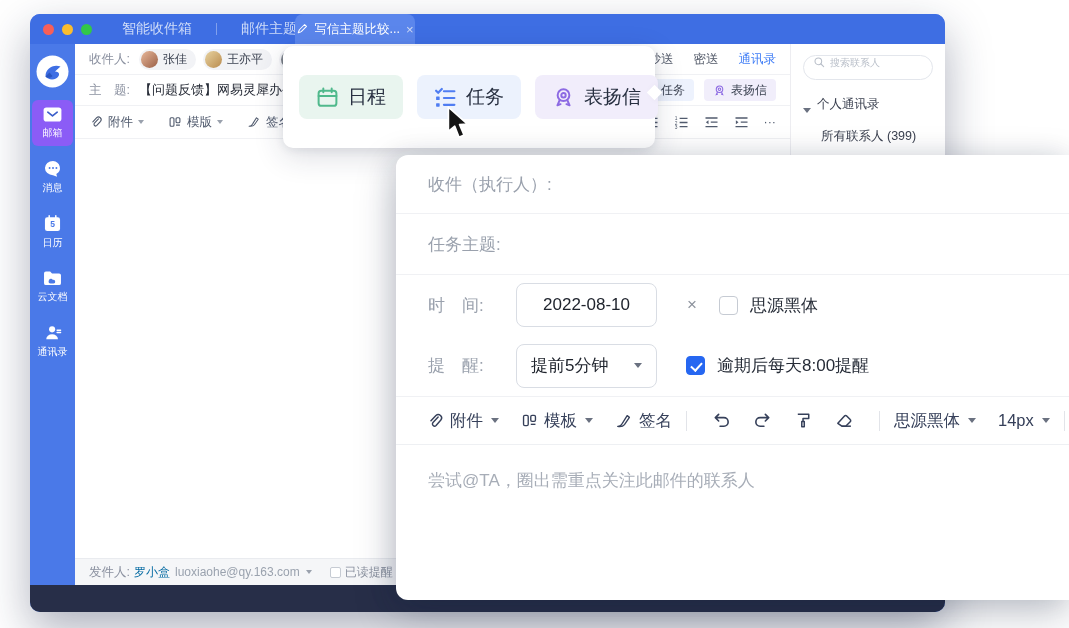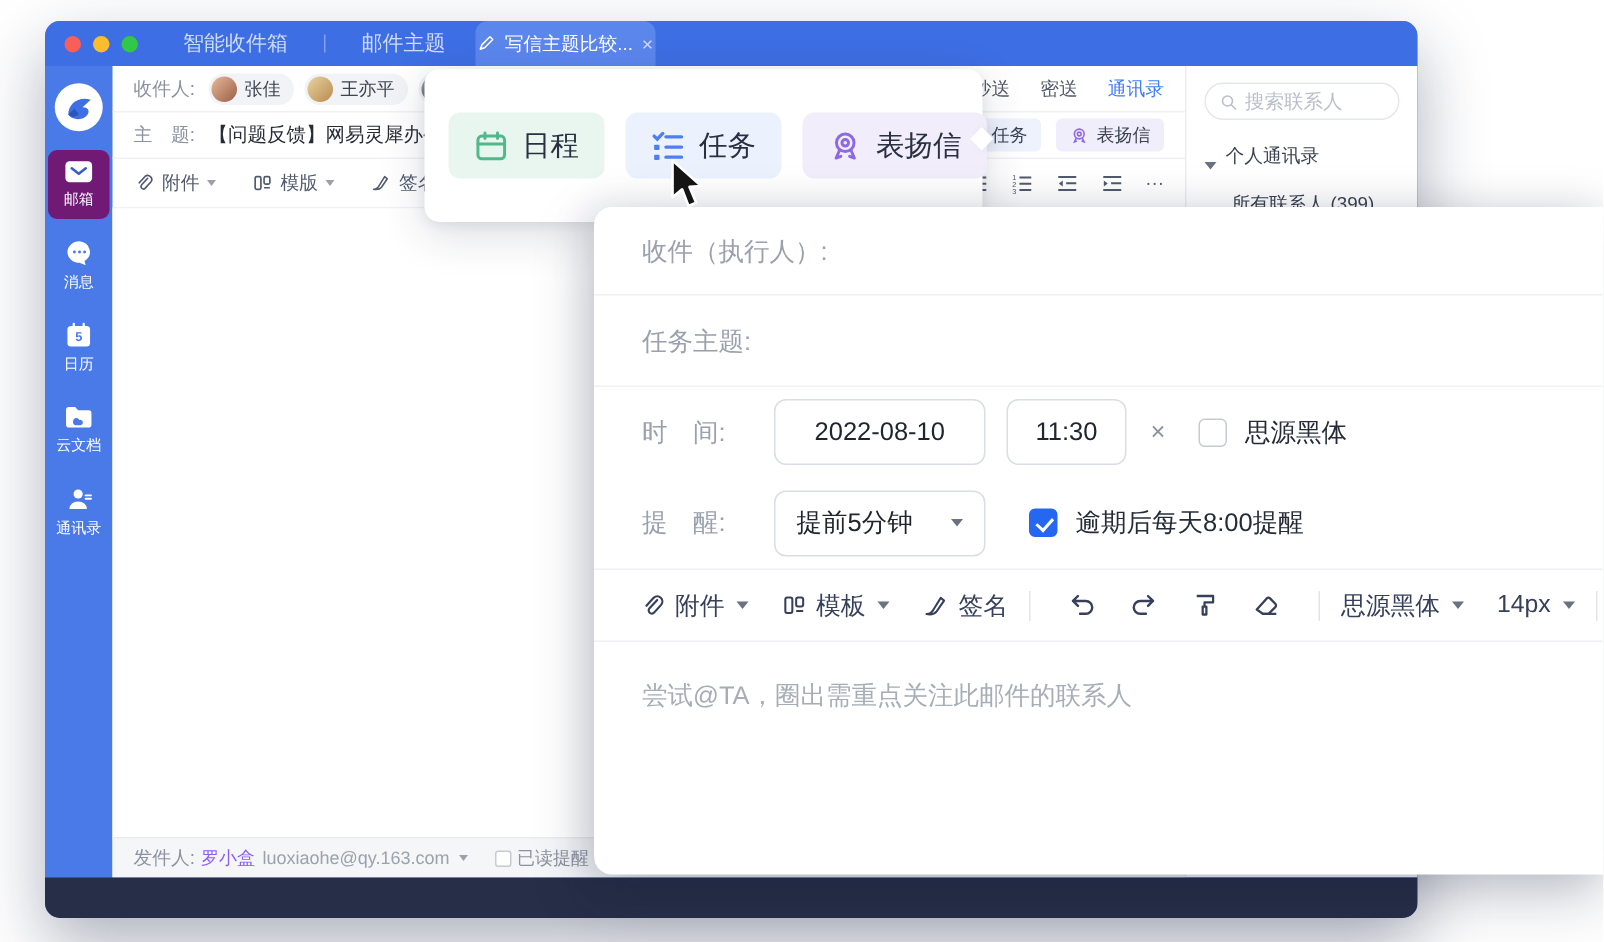--- a/index.html
+++ b/index.html
@@ -10,32 +10,32 @@
   .window { position:absolute; left:30px; top:14px; width:915px; height:598px;
             border-radius:10px; background:#4a79e8; overflow:hidden;
             box-shadow:0 18px 45px rgba(25,35,70,.35); display:flex; flex-direction:column; }
   .titlebar { flex:0 0 30px; background:#3e6ee3; display:flex; align-items:center; position:relative; }
   .lights { display:flex; gap:8px; margin-left:13px; }
   .light { width:11px; height:11px; border-radius:50%; }
   .l-red{background:#f85f58;} .l-yellow{background:#fbbd2e;} .l-green{background:#32c748;}
   .tab { color:#cfdcf8; font-size:14px; white-space:nowrap; }
   .tab1 { margin-left:30px; }
   .tabdiv { width:1px; height:12px; background:rgba(255,255,255,.35); margin:0 24px; }
-  .tab-active { position:absolute; left:287px; top:0; height:30px; width:120px; background:#5b86ec;
+  .tab-active { position:absolute; left:265px; top:0; height:30px; width:120px; background:#5b86ec;
                 border-radius:8px 8px 0 0; display:flex; align-items:center; justify-content:center;
                 gap:6px; color:#fff; font-size:12.5px; }
   .tab-close { color:#cdd9f5; font-size:13px; line-height:1; }
 
   .winbody { flex:1; display:flex; min-height:0; }
   .sidebar { flex:0 0 45px; display:flex; flex-direction:column; align-items:center; padding-top:11px; }
   .logo { width:33px; height:33px; margin-bottom:12px; }
   .nav { display:flex; flex-direction:column; gap:7px; width:100%; }
   .nav-item { width:41px; margin:0 auto; border-radius:6px; display:flex; flex-direction:column;
               align-items:center; padding:7px 0 6px; color:#fff; }
-  .nav-item.active { background:#701a75; }
+  .nav-item.active { background:#8b5cf6; }
   .nav-lbl { font-size:10px; margin-top:4px; }
 
   .content { flex:1; background:#fff; display:flex; min-width:0; }
   .compose { flex:1; display:flex; flex-direction:column; min-width:0; }
   .crow { display:flex; align-items:center; padding:0 14px; border-bottom:1px solid #f0f1f4; flex:0 0 auto; }
   .row-rcpt, .row-subj { height:31px; }
   .row-tools { height:33px; color:#515b6e; font-size:12.5px; }
   .flabel { color:#8b91a0; font-size:12.5px; margin-right:9px; white-space:nowrap; }
   .chip { display:flex; align-items:center; gap:5px; background:#f2f3f6; border-radius:11px; height:21px;
           padding:0 9px 0 2px; font-size:12px; color:#3c4352; margin-right:7px; white-space:nowrap;justify-content:center; }
@@ -59,21 +59,21 @@
   .sendbar { flex:0 0 27px; background:#f5f6f8; border-top:1px solid #e9ebef; display:flex; align-items:center;
              padding:0 14px; font-size:12px; color:#4a5161; white-space:nowrap; }
   .email { color:#9aa2ae; margin-left:5px; }
   .mini-cb { width:11px; height:11px; border:1px solid #c6cbd3; border-radius:2px; background:#fff; }
   .sb-lbl { color:#8b92a0; margin-left:4px; }
   .info-i { width:12px; height:12px; border:1px solid #b6bcc6; border-radius:50%; color:#b6bcc6;
             font-size:8px; display:inline-flex; align-items:center; justify-content:center; margin-left:3px; }
 
   .contacts { flex:0 0 155px; border-left:1px solid #ededf1; display:flex; flex-direction:column; }
   .search { margin:11px 12px 11px; height:25px; border:1px solid #e3e6ec; border-radius:13px; display:flex;
-            align-items:center; padding:0 9px; gap:5px; color:#b9bfc9; font-size:13px; background:#fff; }
+            align-items:flex-start; padding:0 9px; gap:5px; color:#b9bfc9; font-size:10px; background:#fff; }
   .grp { display:flex; align-items:flex-end; gap:6px; padding:5px 12px; font-size:12.5px; color:#3b4150; }
   .dcaret { width:0; height:0; border-left:4px solid transparent; border-right:4px solid transparent;
             border-top:5px solid #6a7180; }
   .all { padding:10px 12px 0 30px; font-size:12.5px; color:#3b4150; }
   .cdvd { height:1px; background:#eef0f3; margin:15px 12px 0; }
   .bottomstrip { flex:0 0 27px; background:#272e48; }
 
   
   .popup { position:absolute; left:283px; top:46px; width:372px; height:102px; background:#fff;
            border-radius:10px; display:flex; align-items:center; padding:0 16px; gap:14px; z-index:5;
@@ -82,21 +82,21 @@
             transform:rotate(45deg); box-shadow:3px -3px 8px rgba(30,40,70,.07); }
   .pbtn { height:44px; border-radius:8px; display:flex; align-items:center; gap:9px; padding:0 17px;
           font-size:19px; color:#283041; white-space:nowrap; }
   .pbtn.green { background:#e9f5ef; } .pbtn.green svg { color:#50b98c; }
   .pbtn.blue  { background:#ecf2fd; } .pbtn.blue svg  { color:#4f7df2; }
   .pbtn.purple{ background:#f1edfb; } .pbtn.purple svg{ color:#8d6ae3; }
 
   .cursor { position:absolute; left:446px; top:106px; z-index:9; }
 
   
-  .taskpanel { position:absolute; left:396px; top:138px; width:673px; height:445px; background:#fff;
+  .taskpanel { position:absolute; left:396px; top:155px; width:673px; height:445px; background:#fff;
                border-radius:12px 0 0 12px; z-index:7; display:flex; flex-direction:column; overflow:hidden;
                box-shadow:0 14px 40px rgba(20,30,60,.25), -6px 0 24px rgba(20,30,60,.10); }
   .trow { display:flex; align-items:center; padding:0 32px; flex:0 0 auto; }
   .tr1 { height:59px; font-size:17px; color:#9aa1ad; border-bottom:1px solid #f0f1f4; }
   .tr2 { height:61px; font-size:17px; color:#9aa1ad; border-bottom:1px solid #f0f1f4; }
   .tr3 { height:60px;align-items:center; }
   .tr4 { height:62px; border-bottom:1px solid #f0f1f4; }
   .tlabel { width:88px; font-size:17px; color:#9aa1ad; white-space:nowrap; }
   .ibox { height:44px; border:1.5px solid #d9dde4; border-radius:8px; display:flex; align-items:center;
           justify-content:center; font-size:17px; color:#20252e; background:#fff; }
@@ -310,21 +310,21 @@
                   <path d="M2.5 7 L6 9.7 L2.5 12.4z" fill="#515b6e"></path>
               </svg>
               <span>···</span>
             </span>
           </div>
 
           <div class="editor"></div>
 
           <div class="sendbar">
             <span class="flabel" style="margin-right:4px">发件人:</span>
-            <span style="color:#8b5cf6">罗小盒</span>
+            <span style="color:#0369a1">罗小盒</span>
             <span class="email">luoxiaohe@qy.163.com</span>
             <span class="caret" style="margin-left:6px"></span>
             <span class="mini-cb" style="margin-left:18px"></span>
             <span class="sb-lbl">已读提醒</span>
             <span class="info-i">i</span>
             <span class="mini-cb" style="margin-left:16px"></span>
             <span class="sb-lbl">定时发送</span>
           </div>
         </div>
 
@@ -390,21 +390,20 @@
   <div class="taskpanel">
     <div class="trow tr1">
       <span>收件（执行人）:</span>
     </div>
     <div class="trow tr2">
       <span>任务主题:</span>
     </div>
     <div class="trow tr3">
       <span class="tlabel">时　间:</span>
       <span class="ibox date">2022-08-10</span>
-      <span class="ibox timebox">11:30</span>
       <span class="clear">×</span>
       <span class="cb"></span>
       <span class="cblbl">思源黑体</span>
     </div>
     <div class="trow tr4">
       <span class="tlabel">提　醒:</span>
       <span class="ibox selbox">
         <span>提前5分钟</span>
         <span class="selcaret"></span>
       </span>

